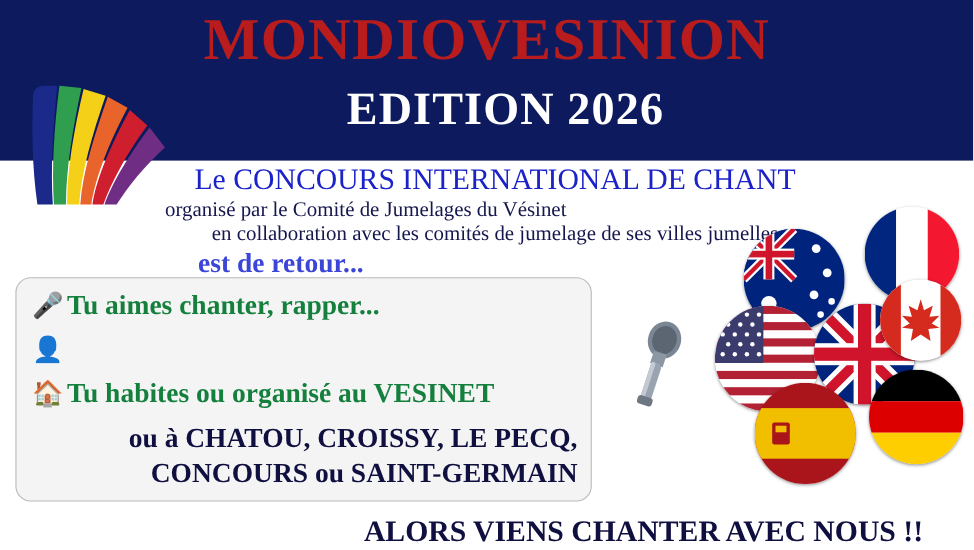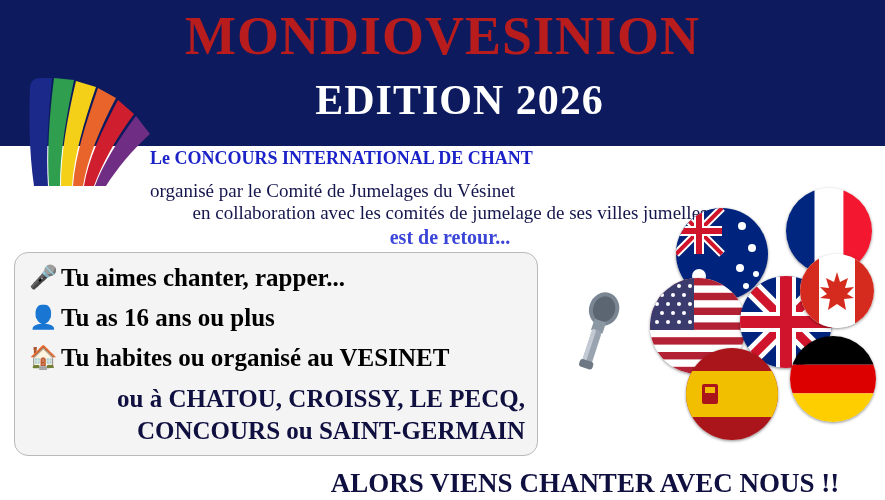--- a/index.html
+++ b/index.html
@@ -60,24 +60,24 @@
     width: 170px;
     height: 120px;
   }
 
   
   .concours {
     position: absolute;
     left: 150px;
     top: 148px;
     width: 600px;
-    text-align: left;
+    text-align: center;
     color: #1a22c8;
-    font-size: 18px;
-    font-weight: bold;
+    font-size: 27px;
+    font-weight: normal;
     font-family: "Liberation Serif", serif;
   }
   .organise {
     position: absolute;
     left: 150px;
     top: 180px;
     width: 600px;
     color: #15164d;
     font-size: 19px;
     font-family: "Liberation Serif", serif;
@@ -90,23 +90,23 @@
     text-align: center;
     color: #15164d;
     font-size: 19px;
     font-family: "Liberation Serif", serif;
   }
   .retour {
     position: absolute;
     left: 180px;
     top: 226px;
     width: 540px;
-    text-align: center;
+    text-align: left;
     color: #3b46d8;
-    font-size: 20px;
+    font-size: 25px;
     font-weight: bold;
     font-family: "Liberation Serif", serif;
   }
 
   
   .criteria-box {
     position: absolute;
     left: 14px;
     top: 252px;
     width: 524px;
@@ -123,21 +123,21 @@
     margin-bottom: 10px;
   }
   .crit-icon {
     width: 34px;
     flex: 0 0 34px;
     font-size: 23px;
     line-height: 30px;
     text-align: center;
   }
   .crit-text {
-    color: #000000;
+    color: #15803d;
     font-size: 25px;
     font-weight: bold;
     line-height: 30px;
     font-family: "Liberation Serif", serif;
   }
   .crit-extra {
     color: #101040;
     font-size: 25px;
     font-weight: bold;
     line-height: 32px;
@@ -204,21 +204,20 @@
   <div class="collab">en collaboration avec les comités de jumelage de ses villes jumelles</div>
   <div class="retour">est de retour...</div>
 
   <div class="criteria-box">
     <div class="crit-row">
       <div class="crit-icon">🎤</div>
       <div class="crit-text">Tu aimes chanter, rapper...</div>
     </div>
     <div class="crit-row">
       <div class="crit-icon">👤</div>
-      <div class="crit-text">Tu as 16 ans ou plus</div>
     </div>
     <div class="crit-row">
       <div class="crit-icon">🏠</div>
       <div class="crit-text">Tu habites ou organisé au VESINET</div>
     </div>
     <div class="crit-extra">ou à CHATOU, CROISSY, LE PECQ,</div>
     <div class="crit-extra">CONCOURS ou SAINT-GERMAIN</div>
   </div>
 
   <div class="mic-big">

